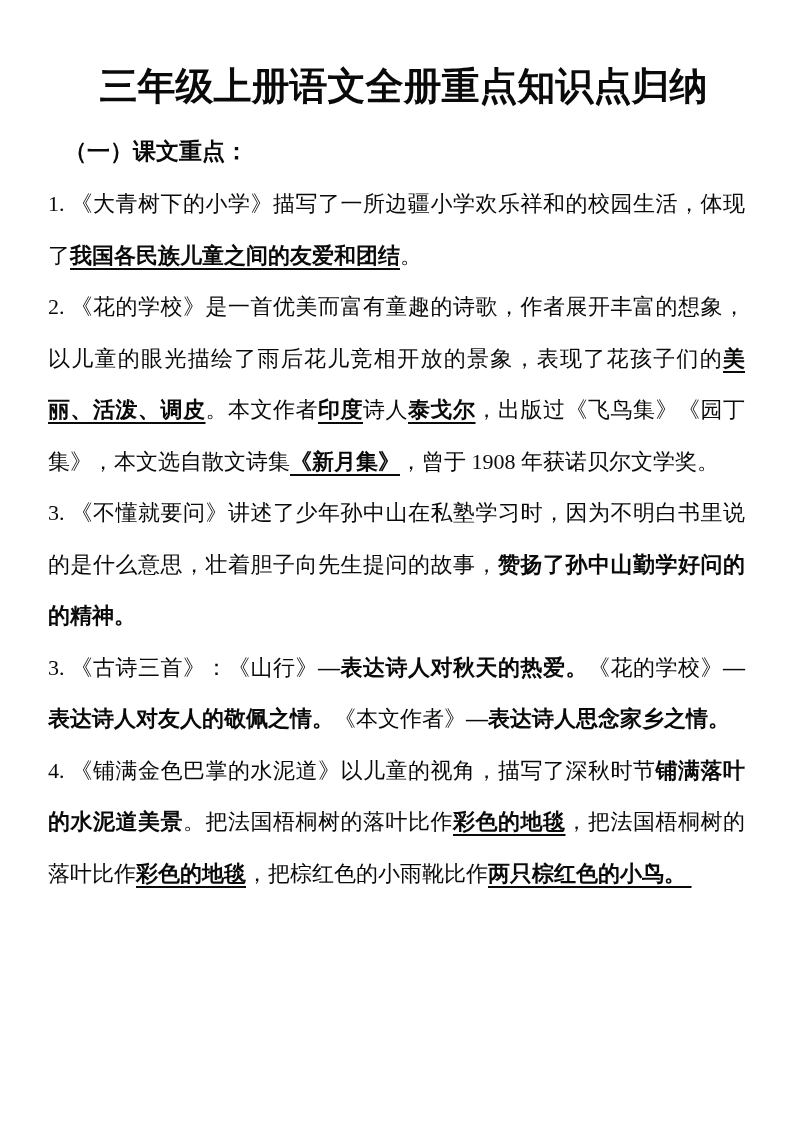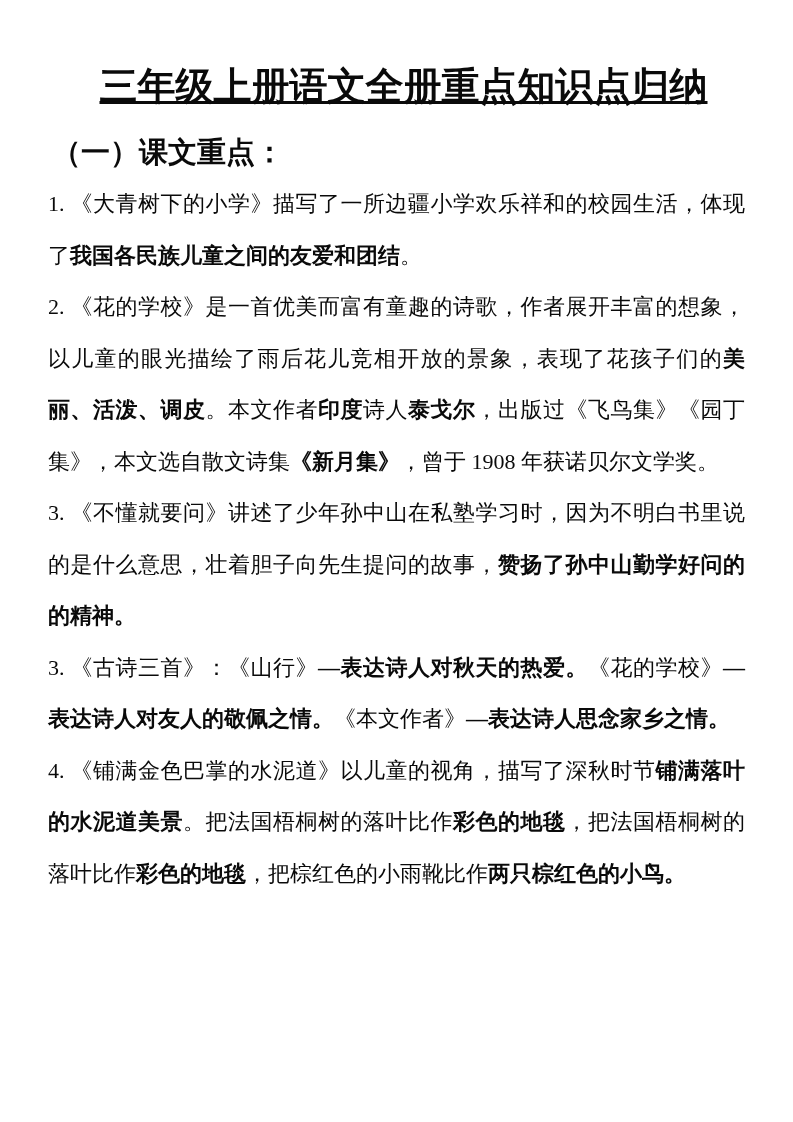--- a/index.html
+++ b/index.html
@@ -20,42 +20,42 @@
     overflow: hidden;
   }
   .title {
     margin: 0 0 0 14px;
     font-size: 38px;
     line-height: 48px;
     font-weight: 700;
     text-align: center;
     letter-spacing: 0px;
     white-space: nowrap;
-    text-decoration: underline;
   }
   .heading {
-    margin: 27px 0 0 4px;
-    font-size: 29px;
+    margin: 27px 0 0 16px;
+    font-size: 23px;
     line-height: 30px;
     font-weight: 700;
   }
   .content {
     margin-top: 11px;
   }
   .para {
     margin: 0;
     font-size: 22px;
     line-height: 51.5px;
     text-align: justify;
     text-justify: inter-ideograph;
     word-break: break-all;
   }
   .para span { white-space: pre-wrap; }
   .bold { font-weight: 700; }
   .underline {
+    text-decoration: underline;
     text-underline-offset: 5px;
     text-decoration-thickness: 1.5px;
     text-decoration-color: #0a0a0a;
   }
 </style>
 </head>
 <body>
 
 <div class="page">
   <h1 class="title">三年级上册语文全册重点知识点归纳</h1>

